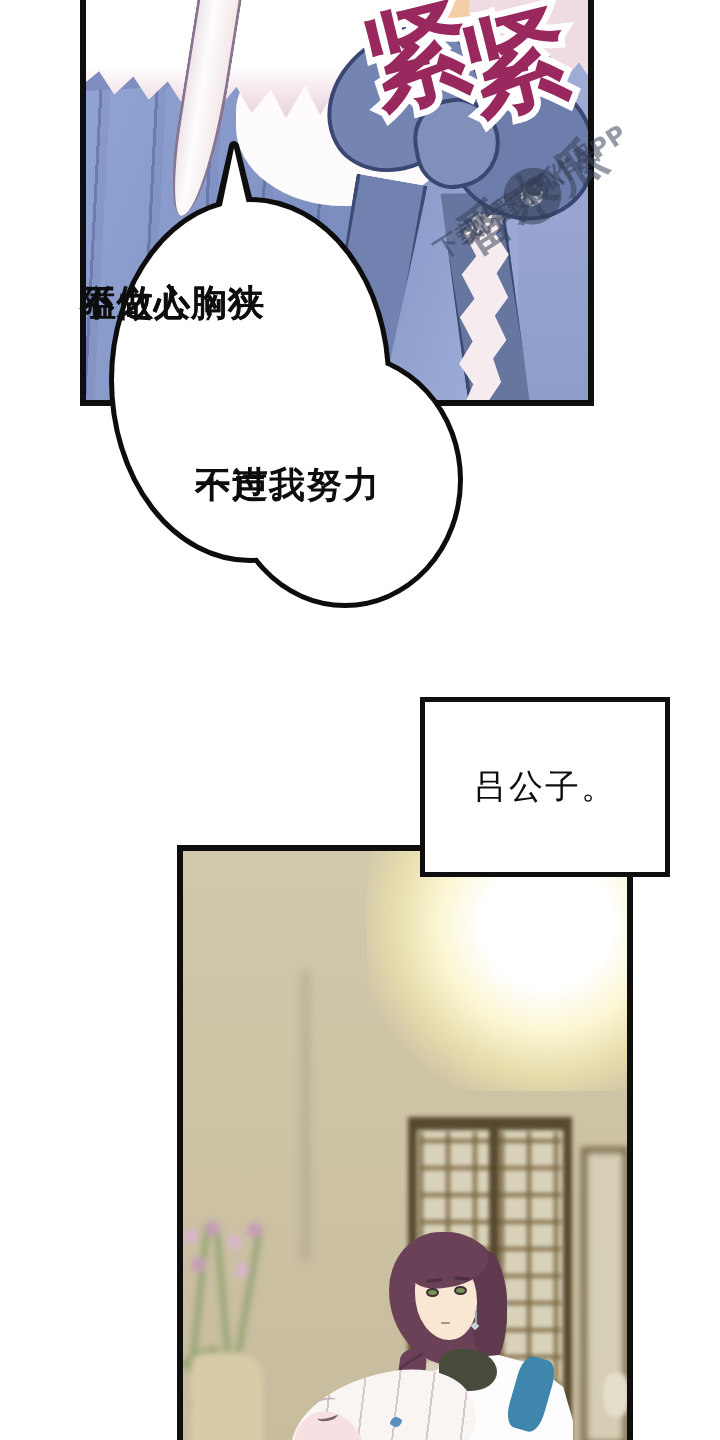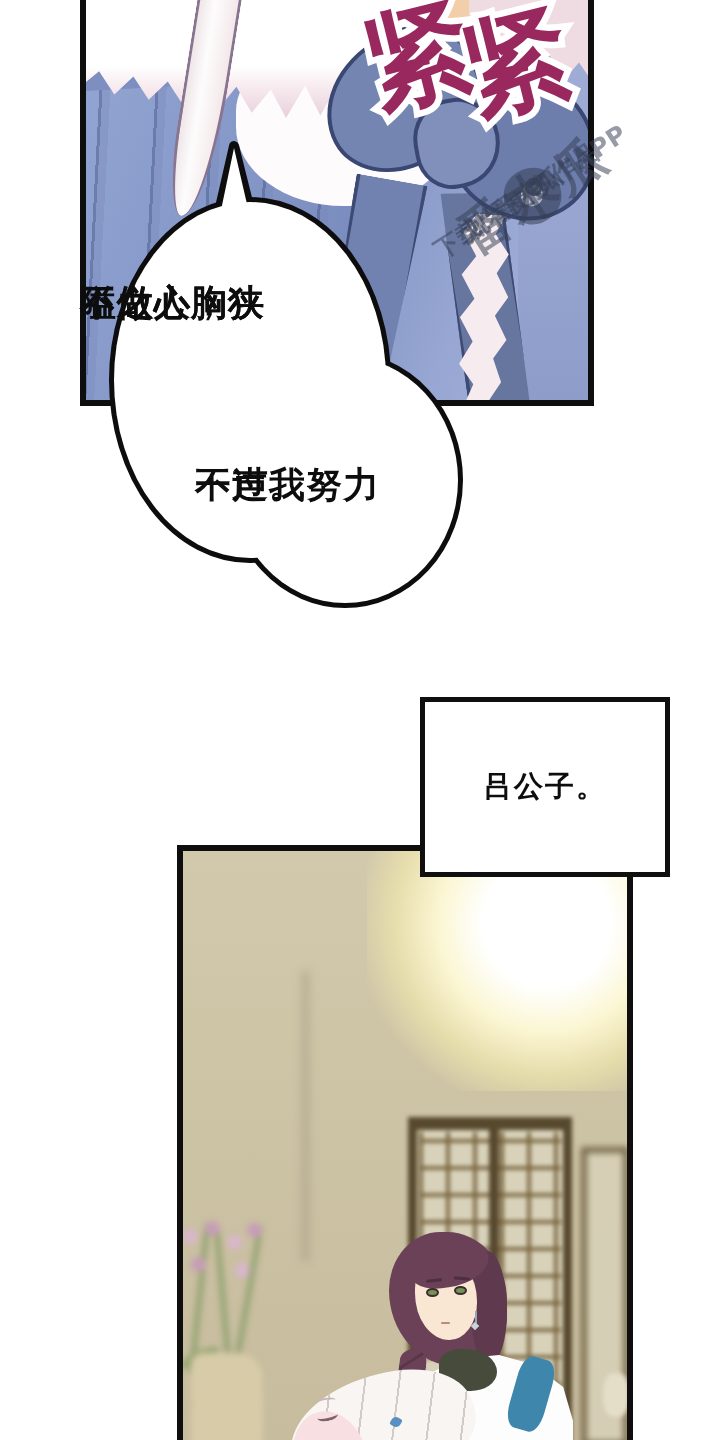--- a/index.html
+++ b/index.html
@@ -64,21 +64,21 @@
 
   
   .bubble-svg{left:80px;top:130px;width:400px;height:500px;z-index:5;}
   .bubble-text{z-index:6;color:#0d0d0d;font-weight:bold;text-align:center;font-size:36px;letter-spacing:1px;}
   .bubble-text-top{left:80px;top:274px;width:330px;line-height:57px;}
   .bubble-text-bottom{left:195px;top:462px;width:330px;line-height:45px;}
 
   
   .caption-box{left:420px;top:697px;width:250px;height:180px;background:#ffffff;border:5px solid #0f0f0f;
                display:flex;align-items:center;justify-content:center;z-index:7;}
-  .caption-text{position:static;font-size:29px;font-weight:bold;letter-spacing:2px;color:#0d0d0d;}
+  .caption-text{position:static;font-size:34px;font-weight:normal;letter-spacing:2px;color:#0d0d0d;}
 
   
   .panel-bottom{left:177px;top:845px;width:456px;height:595px;border:6px solid #0e0e0e;border-bottom:none;
                 overflow:hidden;background:#cdc3a6;z-index:2;}
   .wall-base{inset:0;background:linear-gradient(180deg,#d2c9ac 0%,#cdc3a5 40%,#c7bc9e 100%);}
   .frieze{left:-12px;top:-14px;width:130%;height:250px;transform:rotate(7deg);transform-origin:0 0;filter:blur(1.5px);}
   .flare{right:-30px;top:-30px;width:290px;height:270px;
          background:radial-gradient(circle at 62% 38%,#ffffff 0 26%,rgba(255,250,214,.92) 44%,rgba(249,240,175,.55) 62%,rgba(249,240,175,0) 78%);}
   .wall-corner{left:118px;top:120px;width:9px;height:290px;background:rgba(150,140,115,.35);filter:blur(4px);}
   .door{left:225px;top:266px;width:164px;height:334px;background:#d8d2ba;border:9px solid #57492e;

